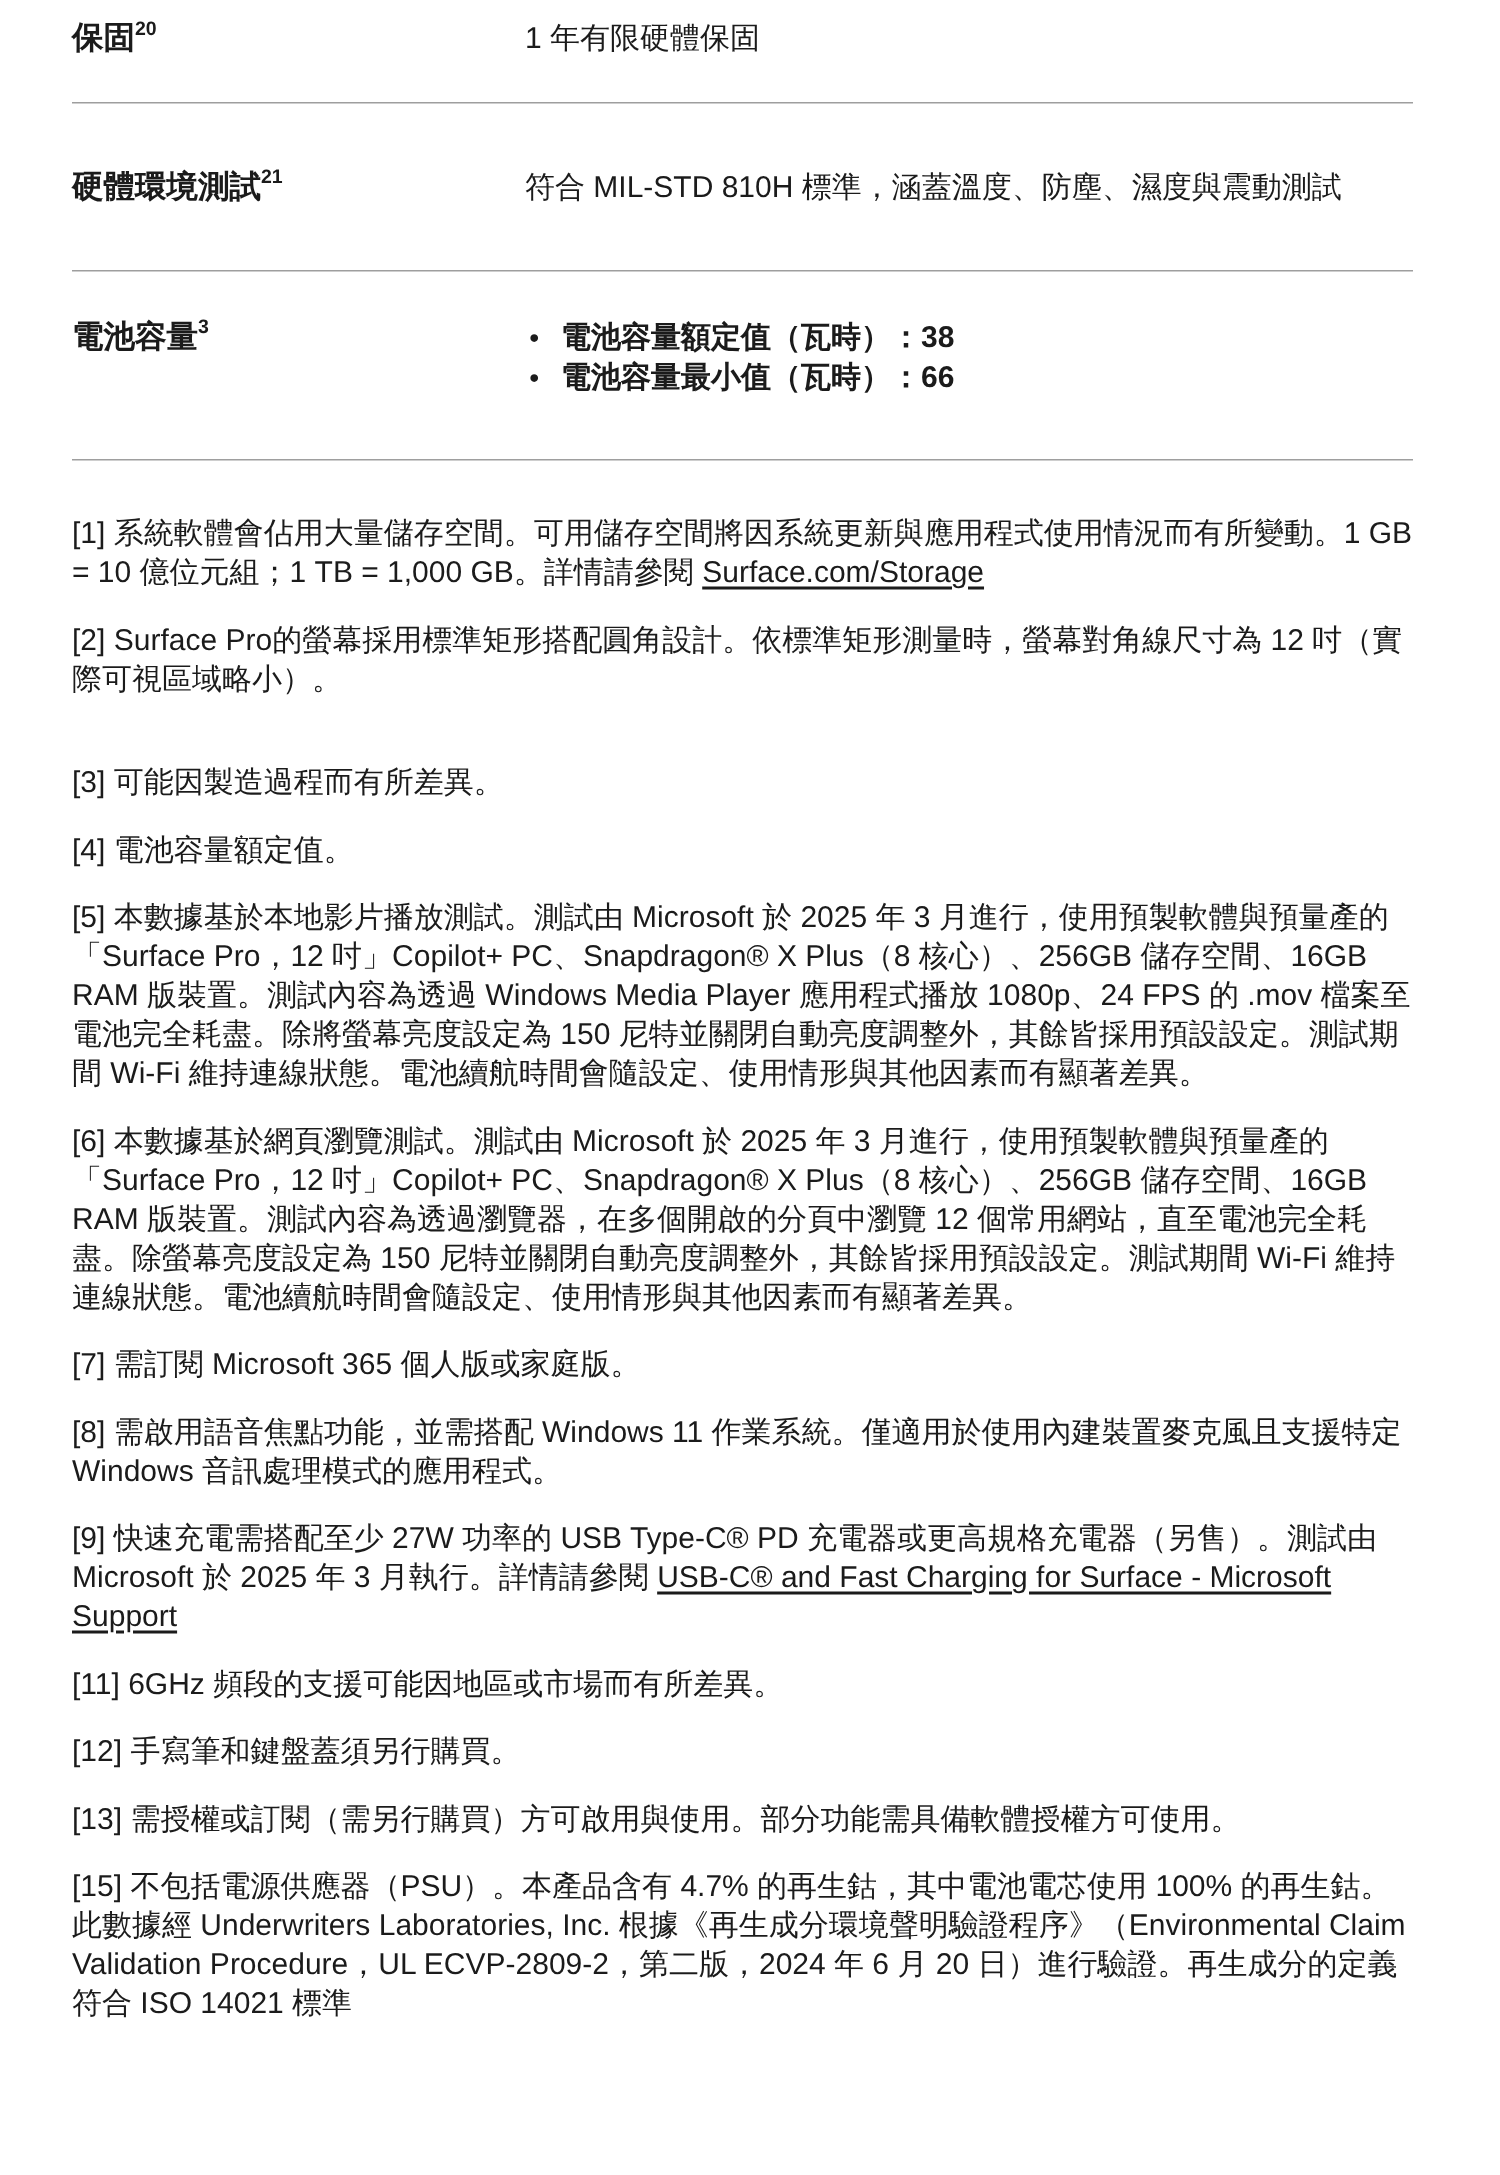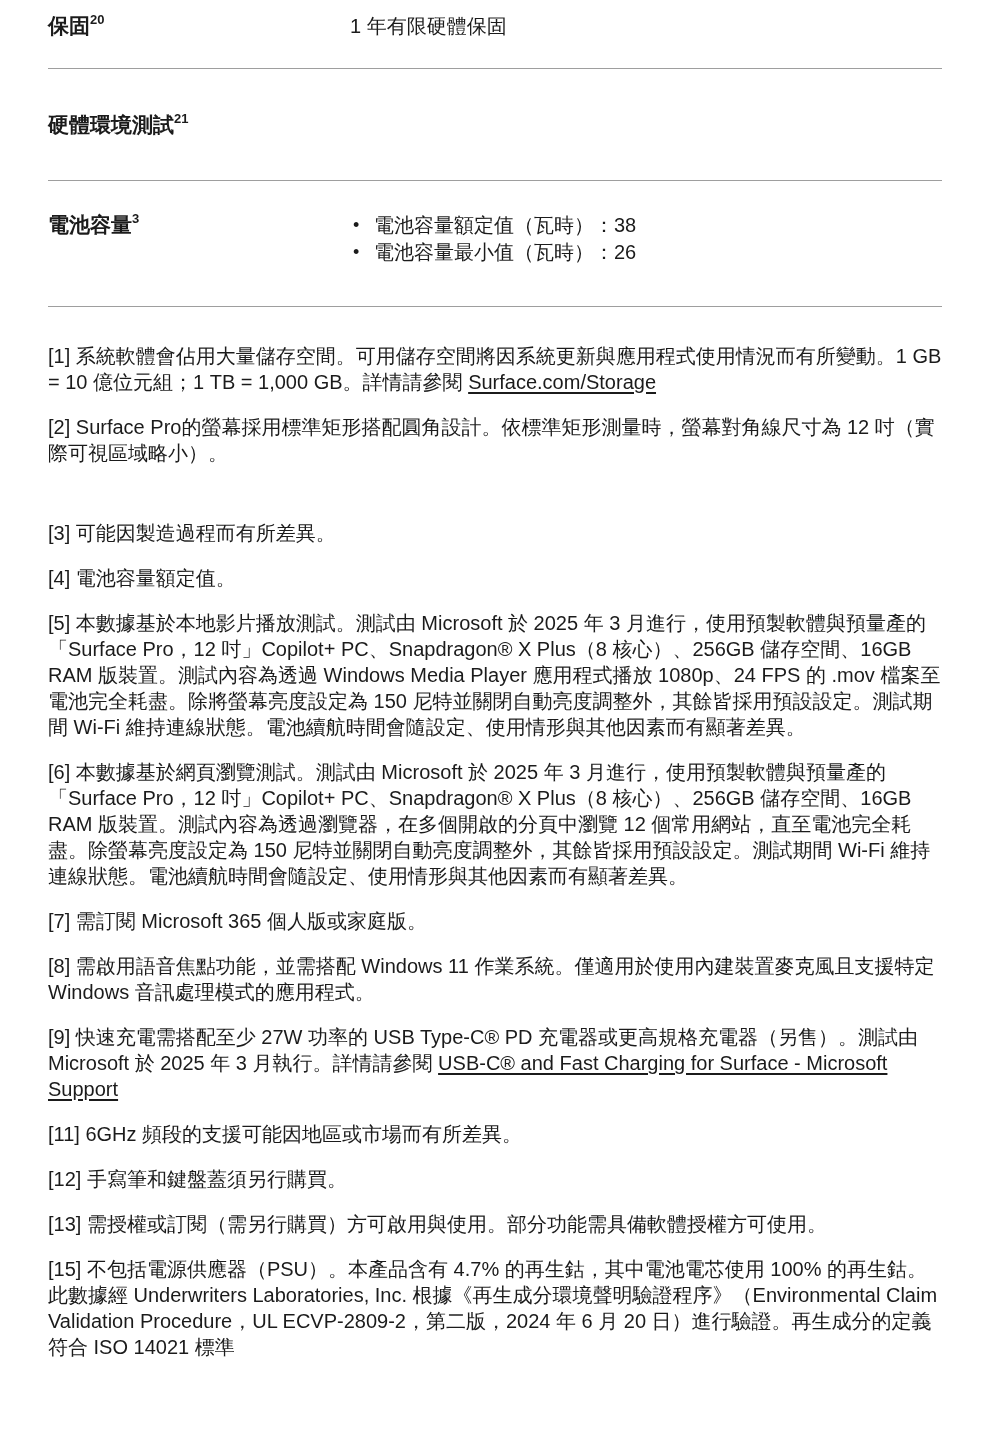--- a/index.html
+++ b/index.html
@@ -48,35 +48,36 @@
 
   ul.bullets {
     margin: 0;
     padding: 0;
     list-style: none;
   }
   ul.bullets li {
     position: relative;
     padding-left: 24px;
     line-height: 27px;
+    font-weight: bold;
   }
   ul.bullets li::before {
     content: "\2022";
     position: absolute;
     left: 3px;
     top: 0;
     font-size: 18px;
   }
 
   
   .footnotes { padding-top: 36px; }
   .fn {
     margin: 0 0 19px 0;
   }
-  .fn-extra-gap { margin-bottom: 54px; }
+  .fn-extra-gap { margin-bottom: 43px; }
   .fn a {
     color: inherit;
     text-decoration: underline;
     text-underline-offset: 3px;
     cursor: pointer;
   }
 </style>
 </head>
 <body>
 
@@ -84,28 +85,29 @@
 
   <div class="spec-table">
 
     <div class="spec-row row-warranty">
       <div class="spec-label"><span>保固</span><sup>20</sup></div>
       <div class="spec-value">1 年有限硬體保固</div>
     </div>
 
     <div class="spec-row row-hardware">
       <div class="spec-label"><span>硬體環境測試</span><sup>21</sup></div>
+      <div class="spec-value">符合 MIL-STD 810H 標準，涵蓋溫度、防塵、濕度與震動測試</div>
     </div>
 
     <div class="spec-row row-battery">
       <div class="spec-label"><span>電池容量</span><sup>3</sup></div>
       <div class="spec-value">
         <ul class="bullets">
           <li>電池容量額定值（瓦時）：38</li>
-          <li>電池容量最小值（瓦時）：26</li>
+          <li>電池容量最小值（瓦時）：66</li>
         </ul>
       </div>
     </div>
 
   </div>
 
   <div class="footnotes">
 
     <p class="fn"><span>[1]</span> <span>系統軟體會佔用大量儲存空間。可用儲存空間將因系統更新與應用程式使用情況而有所變動。1 GB = 10 億位元組；1 TB = 1,000 GB。詳情請參閱</span> <a>Surface.com/Storage</a></p>
 

